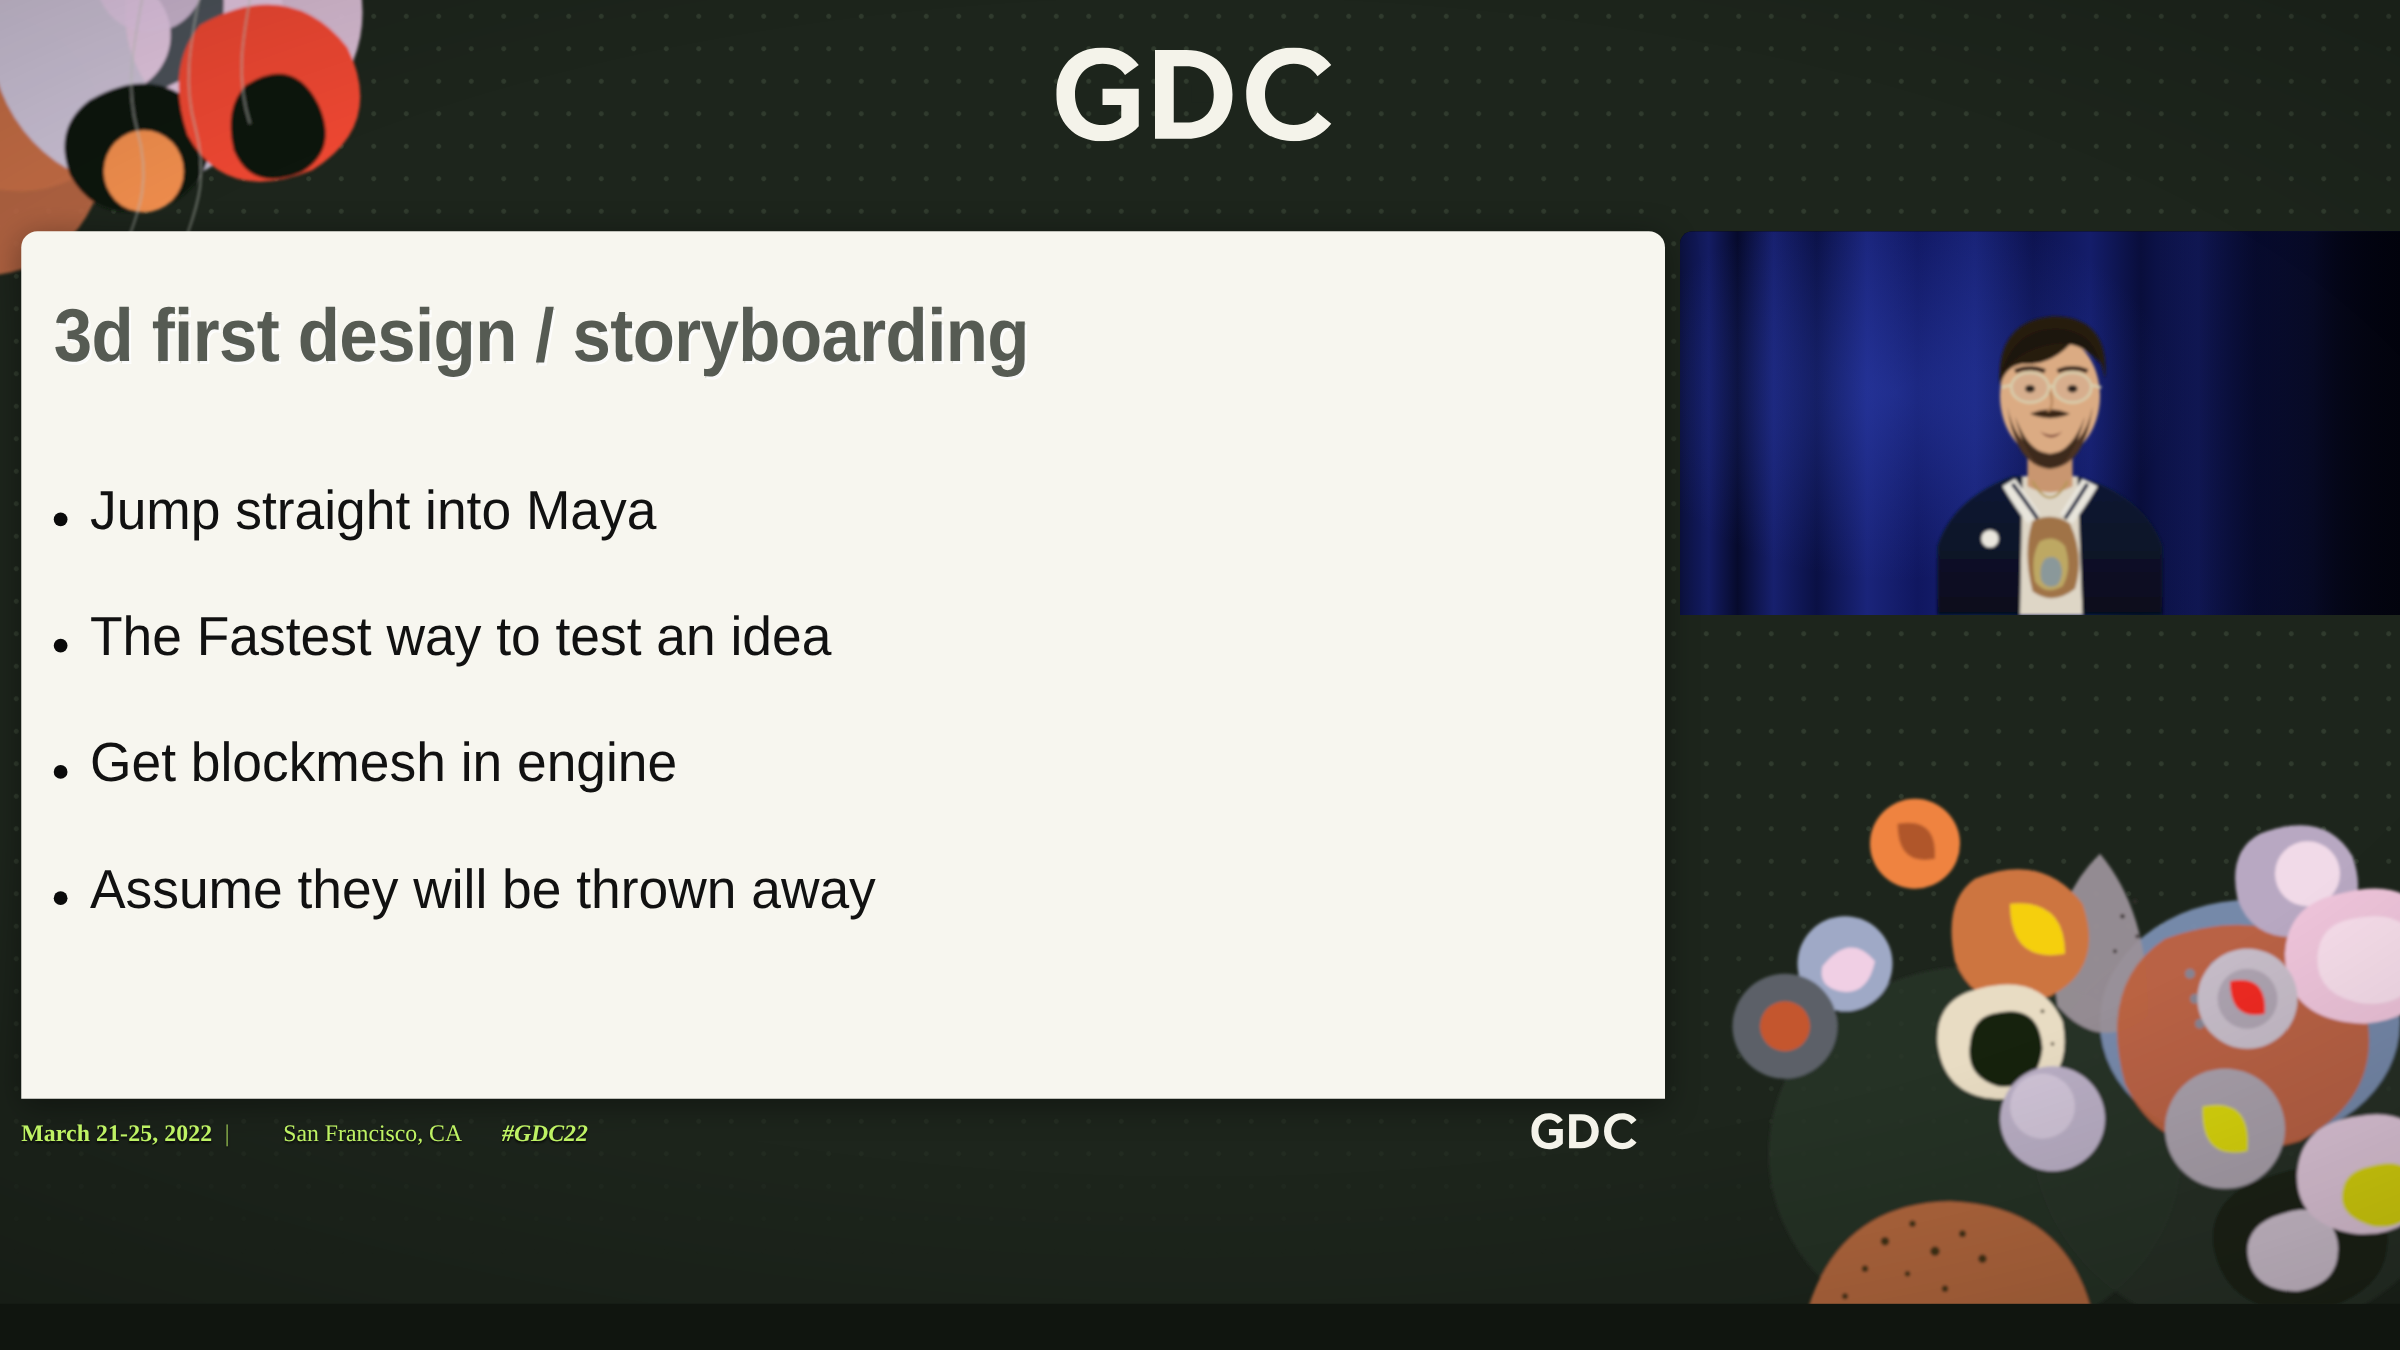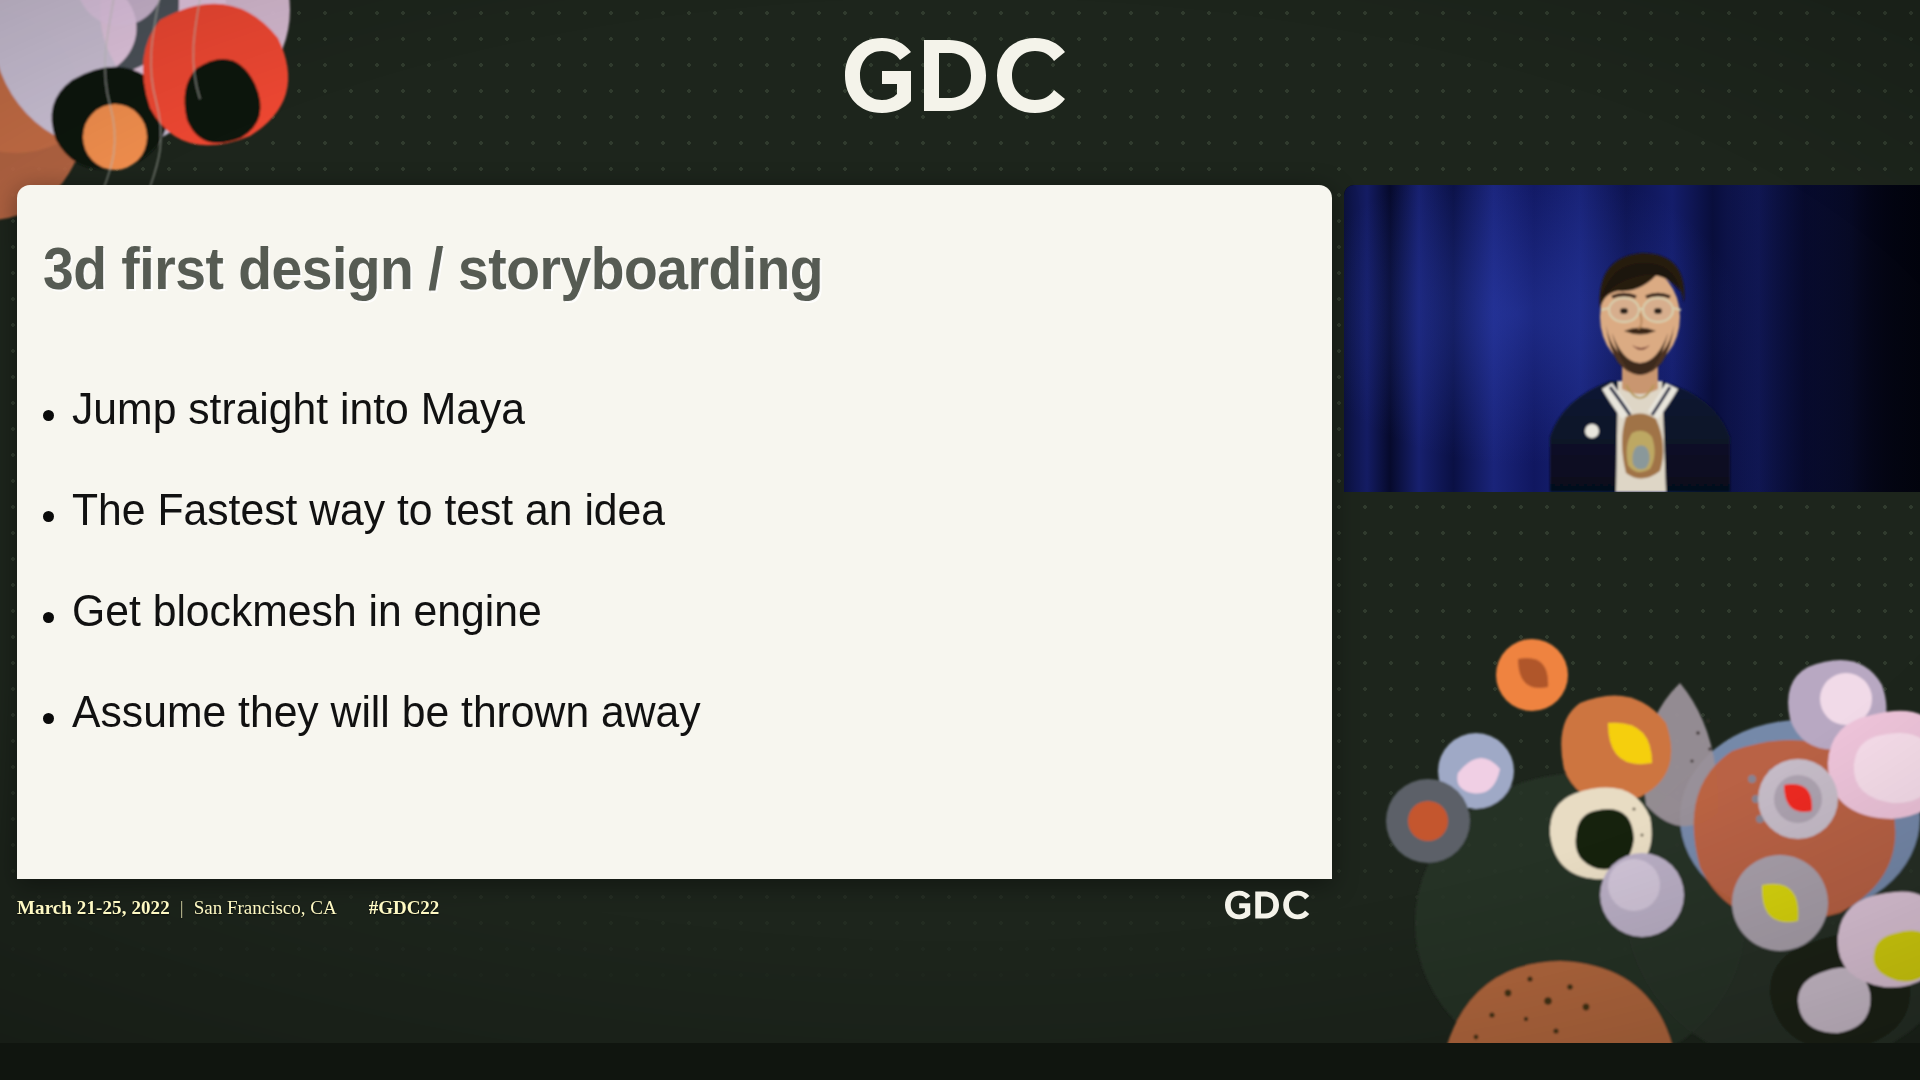--- a/index.html
+++ b/index.html
@@ -84,28 +84,28 @@
     color:#111111;
     line-height:1.05;
     white-space:nowrap;
   }
 
   
   #footer {
     position:absolute; left:17px; top:897px;
     display:flex; align-items:baseline; gap:0;
     font-family:"Liberation Serif", serif;
-    color:#fef9c3;
+    color:#bef264;
     white-space:nowrap;
     text-shadow:0 1px 2px rgba(0,0,0,0.8);
   }
   #footer-date { font-weight:bold; font-size:19px; letter-spacing:0.1px; }
   #footer-sep  { font-size:19px; margin:0 10px; opacity:0.75; font-weight:normal; }
-  #footer-city { font-size:19px; font-weight:normal; }
-  #footer-tag  { font-weight:bold; font-size:19px; margin-left:32px; }
+  #footer-city { font-size:19px; font-weight:normal;margin-left:33px; }
+  #footer-tag  { font-weight:bold; font-size:19px; margin-left:32px;font-style:italic; }
 
   
   #video {
     position:absolute; left:1344px; top:185px;
     width:576px; height:307px;
     border-top-left-radius:10px;
     overflow:hidden;
     background:#04040f;
   }
   .curtain {

